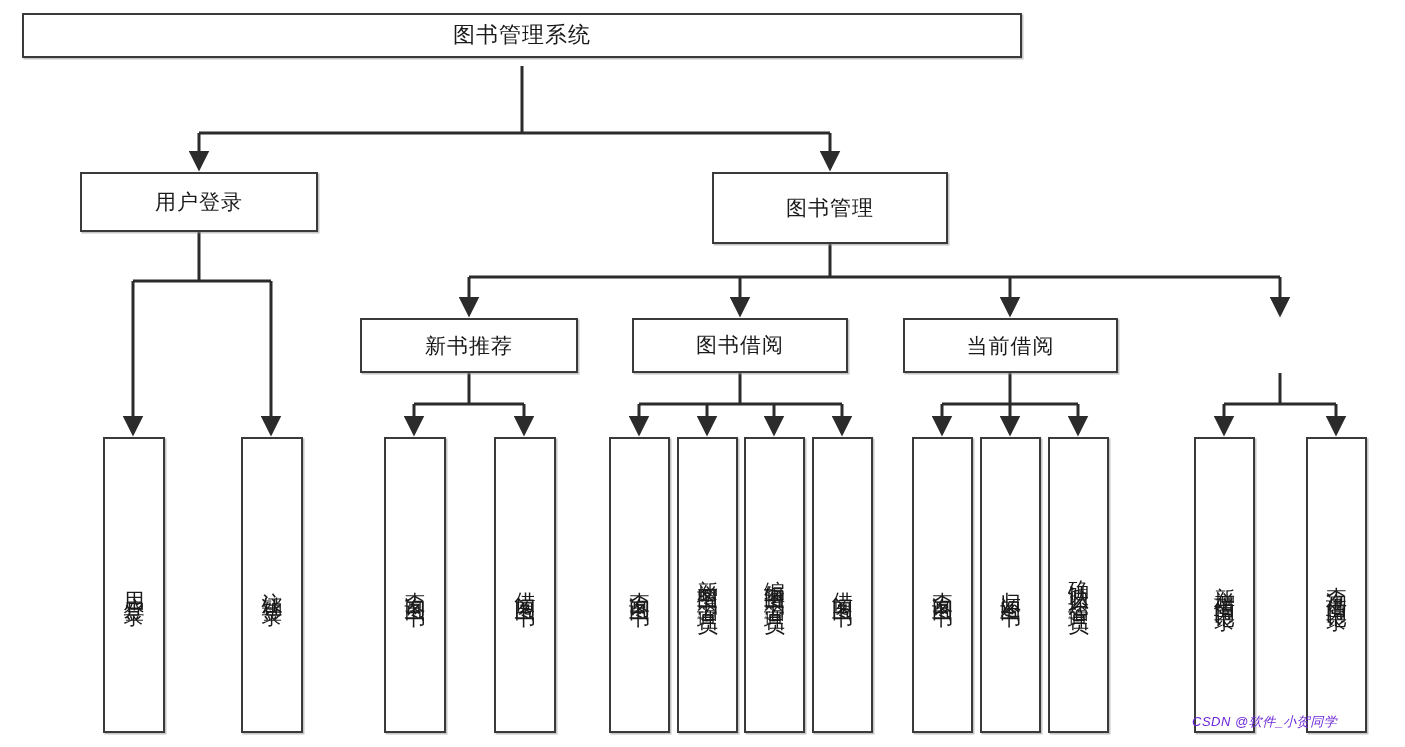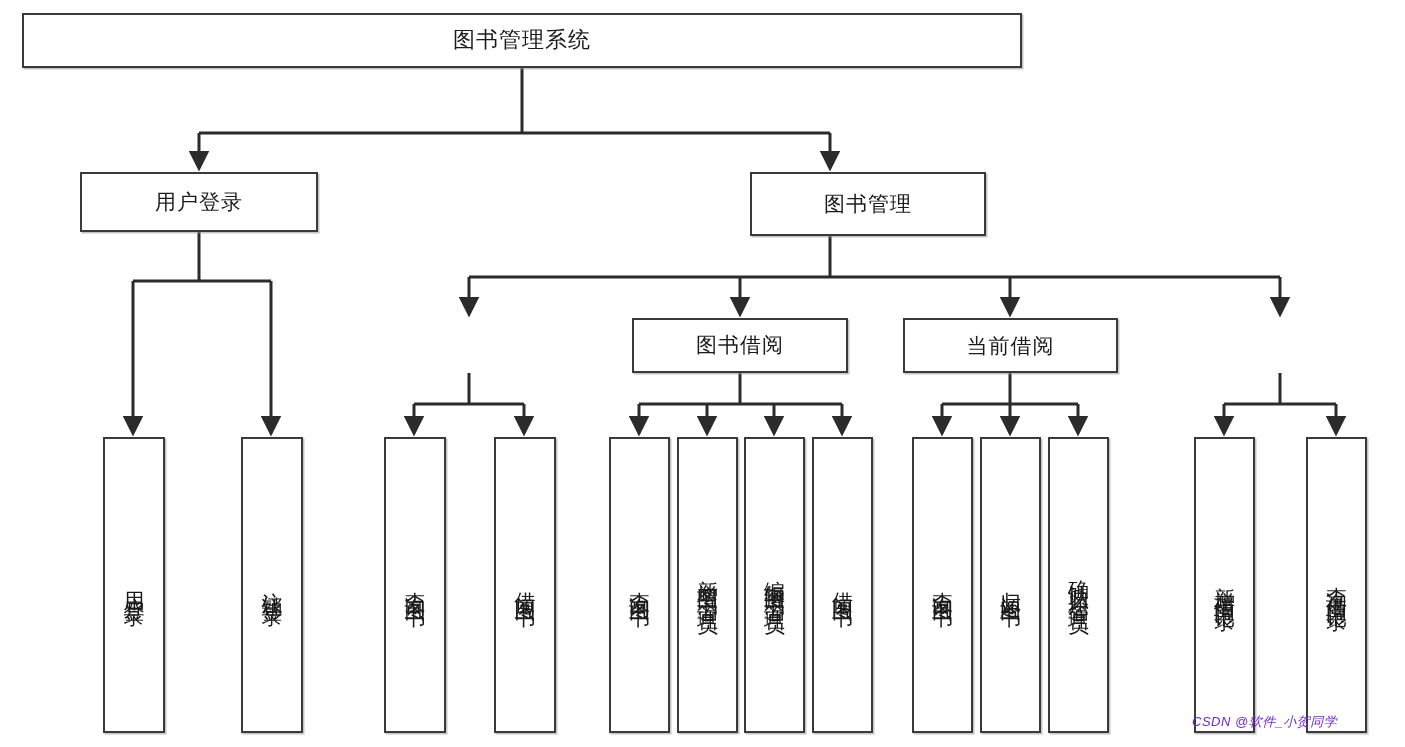--- a/index.html
+++ b/index.html
@@ -112,31 +112,34 @@
       <path d="M 1010 404 L 1010 433" marker-end="url(#arrow)"></path>
       <path d="M 1078 404 L 1078 433" marker-end="url(#arrow)"></path>
 
       <path d="M 1280 373 L 1280 404"></path>
       <path d="M 1224 404 L 1336 404"></path>
       <path d="M 1224 404 L 1224 433" marker-end="url(#arrow)"></path>
       <path d="M 1336 404 L 1336 433" marker-end="url(#arrow)"></path>
     </g>
   </svg>
 
-  <div class="node horiz root" style="left:22px; top:13px; width:1000px; height:55px;">
+  <div class="node horiz root" style="left:22px; top:13px; width:1000px; height:45px;">
     <span>图书管理系统</span>
   </div>
 
   <div class="node horiz" style="left:80px; top:172px; width:238px; height:60px;">
     <span>用户登录</span>
   </div>
-  <div class="node horiz" style="left:712px; top:172px; width:236px; height:64px;margin-left:38px;">
+  <div class="node horiz" style="left:712px; top:172px; width:236px; height:72px;">
     <span>图书管理</span>
   </div>
 
+  <div class="node horiz" style="left:360px; top:318px; width:218px; height:55px;">
+    <span>新书推荐</span>
+  </div>
   <div class="node horiz" style="left:632px; top:318px; width:216px; height:55px;font-family:Liberation Serif, serif;">
     <span>图书借阅</span>
   </div>
   <div class="node horiz" style="left:903px; top:318px; width:215px; height:55px;">
     <span>当前借阅</span>
   </div>
 
   <div class="node vert" style="left:103px; top:437px; width:62px; height:296px;">
     <span class="vlabel">用户登录</span>
   </div>

